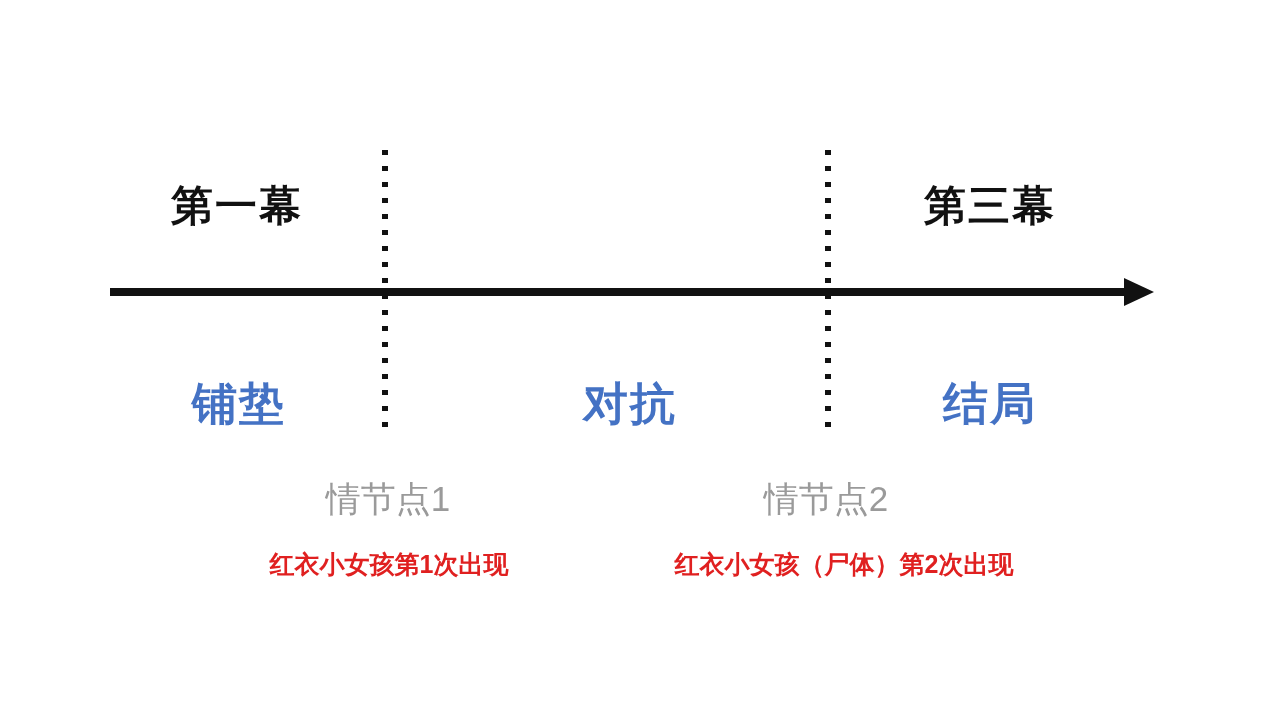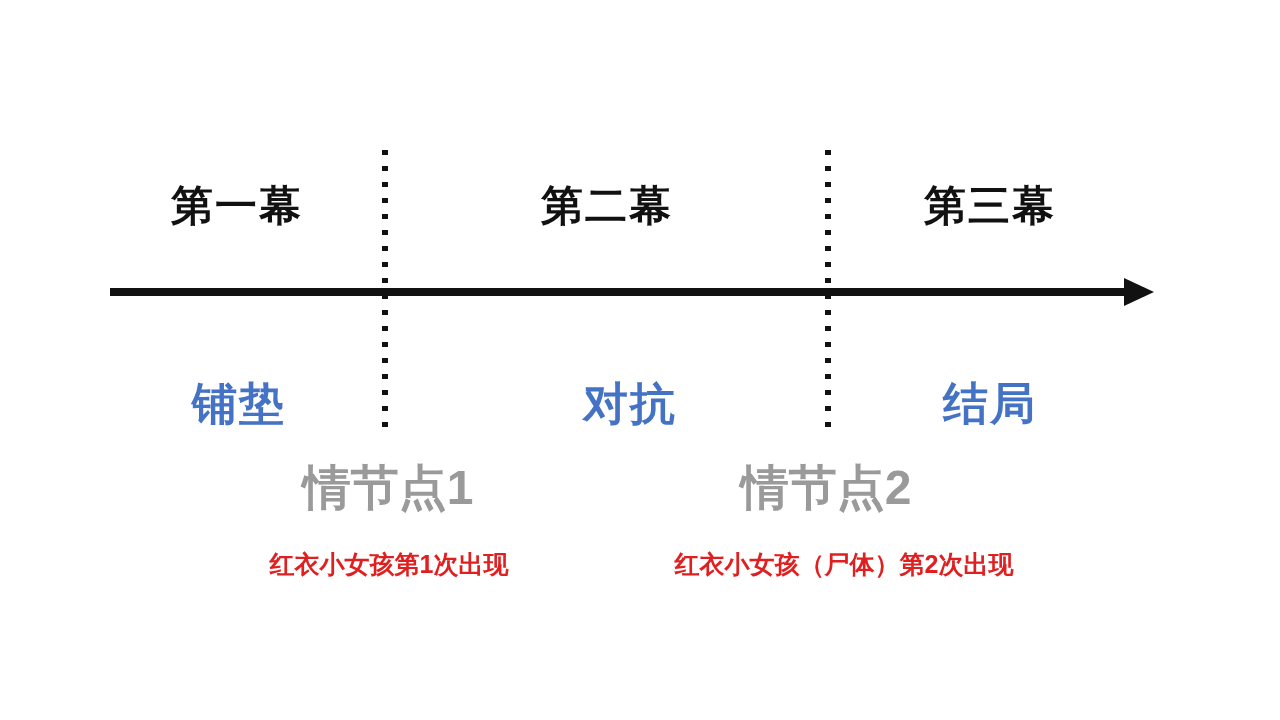--- a/index.html
+++ b/index.html
@@ -58,24 +58,24 @@
     top: 374px;
     width: 260px;
     font-size: 45px;
     font-weight: bold;
     color: #4472C4;
     text-align: center;
     letter-spacing: 2px;
     white-space: nowrap;
   }
   .plot-point-label {
-    top: 456px;
+    top: 476px;
     width: 300px;
-    font-size: 48px;
-    font-weight: bold;
+    font-size: 35px;
+    font-weight: normal;
     color: #9A9A9A;
     text-align: center;
     white-space: nowrap;
   }
   .annotation {
     top: 548px;
     font-size: 25px;
     font-weight: bold;
     color: #E02020;
     text-align: center;
@@ -91,21 +91,20 @@
     letter-spacing: 1px;
     white-space: nowrap;
   }
 </style>
 </head>
 <body>
 
 <div class="canvas">
 
   <div class="abs act-label" style="left:107px;">第一幕</div>
-  <div class="abs act-label" style="left:477px;">第二幕</div>
   <div class="abs act-label" style="left:860px;">第三幕</div>
 
   <div class="abs dotted-divider divider-1"></div>
   <div class="abs dotted-divider divider-2"></div>
 
   <div class="abs timeline-line"></div>
   <div class="abs arrow-head"></div>
 
   <div class="abs phase-label" style="left:109px;">铺垫</div>
   <div class="abs phase-label" style="left:500px;">对抗</div>

